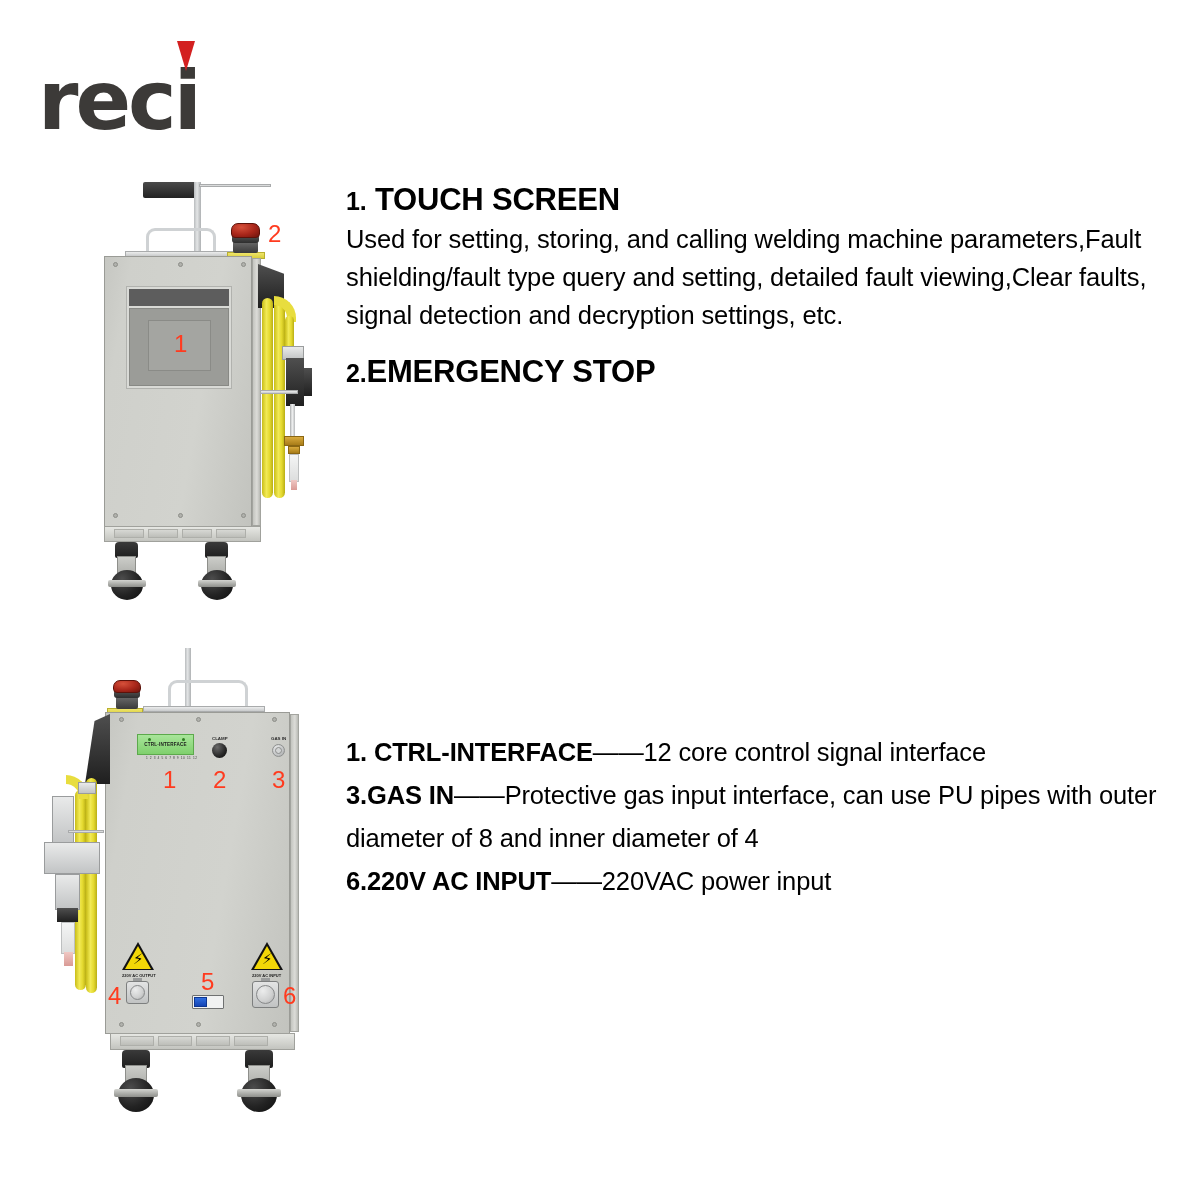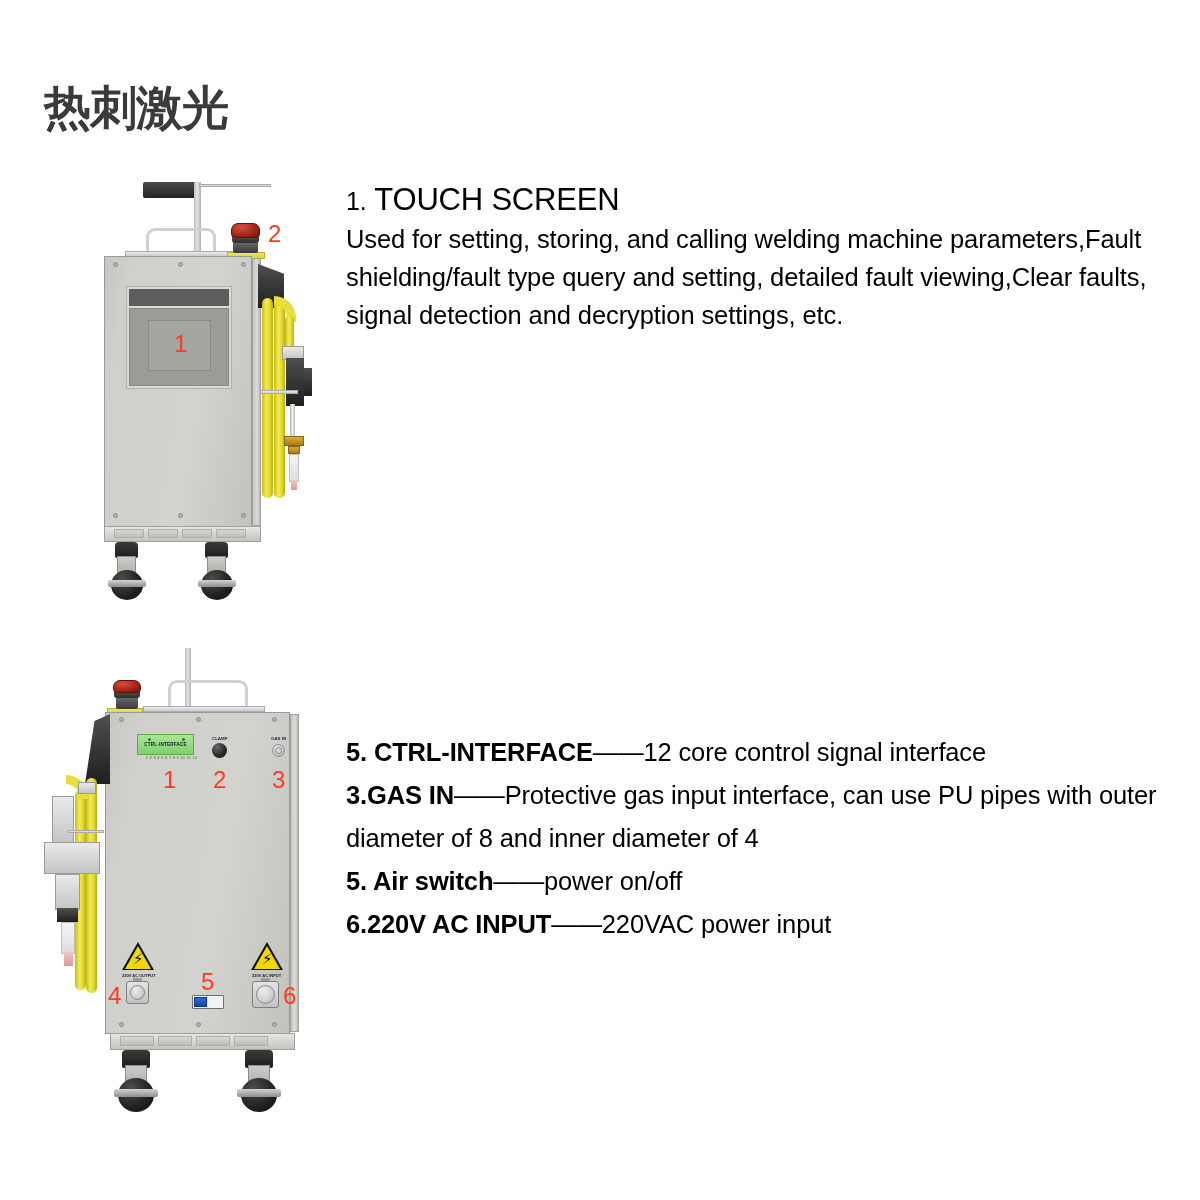--- a/index.html
+++ b/index.html
@@ -42,21 +42,21 @@
     letter-spacing: -1px;
   }
 
   
   .txt-col-top { position: absolute; left: 346px; top: 182px; width: 812px; }
   .txt-col-bot { position: absolute; left: 346px; top: 731px; width: 826px; }
 
   h2.sec-title {
     margin: 0 0 2px 0;
     font-size: 31px;
-    font-weight: 400;
+    font-weight: 700;
     color: #000;
     letter-spacing: -0.2px;
     line-height: 1.15;
   }
   h2.sec-title .num { font-size: 25px; }
   p.sec-body {
     margin: 0;
     font-size: 25.5px;
     line-height: 38px;
     color: #000;
@@ -283,21 +283,24 @@
     background: linear-gradient(180deg,#2f6ee0,#1344b5);
     border: 1px solid #0e3690;
   }
 </style>
 </head>
 <body>
 
 <div id="page">
 
   <div class="logo-wrap">
-    <span class="logo-cn">热刺激光</span>
+    <div class="logo-mark">
+      <span class="logo-reci">reci</span>
+      <span class="logo-dot"></span>
+    </div>
   </div>
 
   <div class="machine" style="left:86px; top:168px; width:250px; height:460px;">
 
     <div class="black-grip" style="left:57px; top:14px; width:56px; height:16px;"></div>
     <div class="post" style="left:108px; top:14px; width:7px; height:74px;"></div>
     <div class="thin-rail" style="left:113px; top:16px; width:72px; height:3px;"></div>
     <div class="handle-bar" style="left:60px; top:60px; width:70px; height:28px;"></div>
 
     <div class="thin-rail" style="left:39px; top:83px; width:120px; height:6px;"></div>
@@ -356,20 +359,23 @@
     <div class="wheel-hub" style="left:112px; top:412px; width:38px; height:7px;"></div>
   </div>
 
   <div class="txt-col-top">
     <h2 class="sec-title">
       <span class="num">1.</span>
       <span>TOUCH SCREEN</span>
     </h2>
     <p class="sec-body">Used for setting, storing, and calling welding machine parameters,Fault shielding/fault type query and setting, detailed fault viewing,Clear faults, signal detection and decryption settings, etc.</p>
     <div class="gap"></div>
+    <h2 class="sec-title">
+      <span class="num">2.</span><span>EMERGENCY STOP</span>
+    </h2>
   </div>
 
   <div class="machine" style="left:0px; top:640px; width:350px; height:540px;">
 
     <div class="post" style="left:185px; top:8px; width:6px; height:60px;"></div>
     <div class="handle-bar" style="left:168px; top:40px; width:80px; height:28px;"></div>
     <div class="thin-rail" style="left:143px; top:66px; width:122px; height:6px;"></div>
 
     <div class="yellow-plate" style="left:107px; top:68px; width:36px; height:7px;"></div>
     <div class="estop-base" style="left:116px; top:56px; width:22px; height:13px;"></div>
@@ -450,26 +456,23 @@
     <div class="wheel-hub" style="left:114px; top:449px; width:44px; height:8px;"></div>
 
     <div class="caster-yoke" style="left:245px; top:410px; width:28px; height:18px;"></div>
     <div class="caster-plate" style="left:248px; top:425px; width:22px; height:24px;"></div>
     <div class="wheel" style="left:241px; top:438px; width:36px; height:34px;"></div>
     <div class="wheel-hub" style="left:237px; top:449px; width:44px; height:8px;"></div>
   </div>
 
   <div class="txt-col-bot">
     <div class="bot-line">
-      <b>5. CTRL-INTERFACE</b><span>——</span><span>12 core control signal interface</span>
+      <b>1. CTRL-INTERFACE</b><span>——</span><span>12 core control signal interface</span>
     </div>
     <div class="bot-line">
       <b>3.GAS IN</b><span>——</span><span>Protective gas input interface, can use PU pipes with outer diameter of 8 and inner diameter of 4</span>
     </div>
     <div class="bot-line">
-      <b>5. Air switch</b><span>——</span><span>power on/off</span>
-    </div>
-    <div class="bot-line">
       <b>6.220V AC INPUT</b><span>——</span><span>220VAC power input</span>
     </div>
   </div>
 
 </div>
 
 </body></html>

